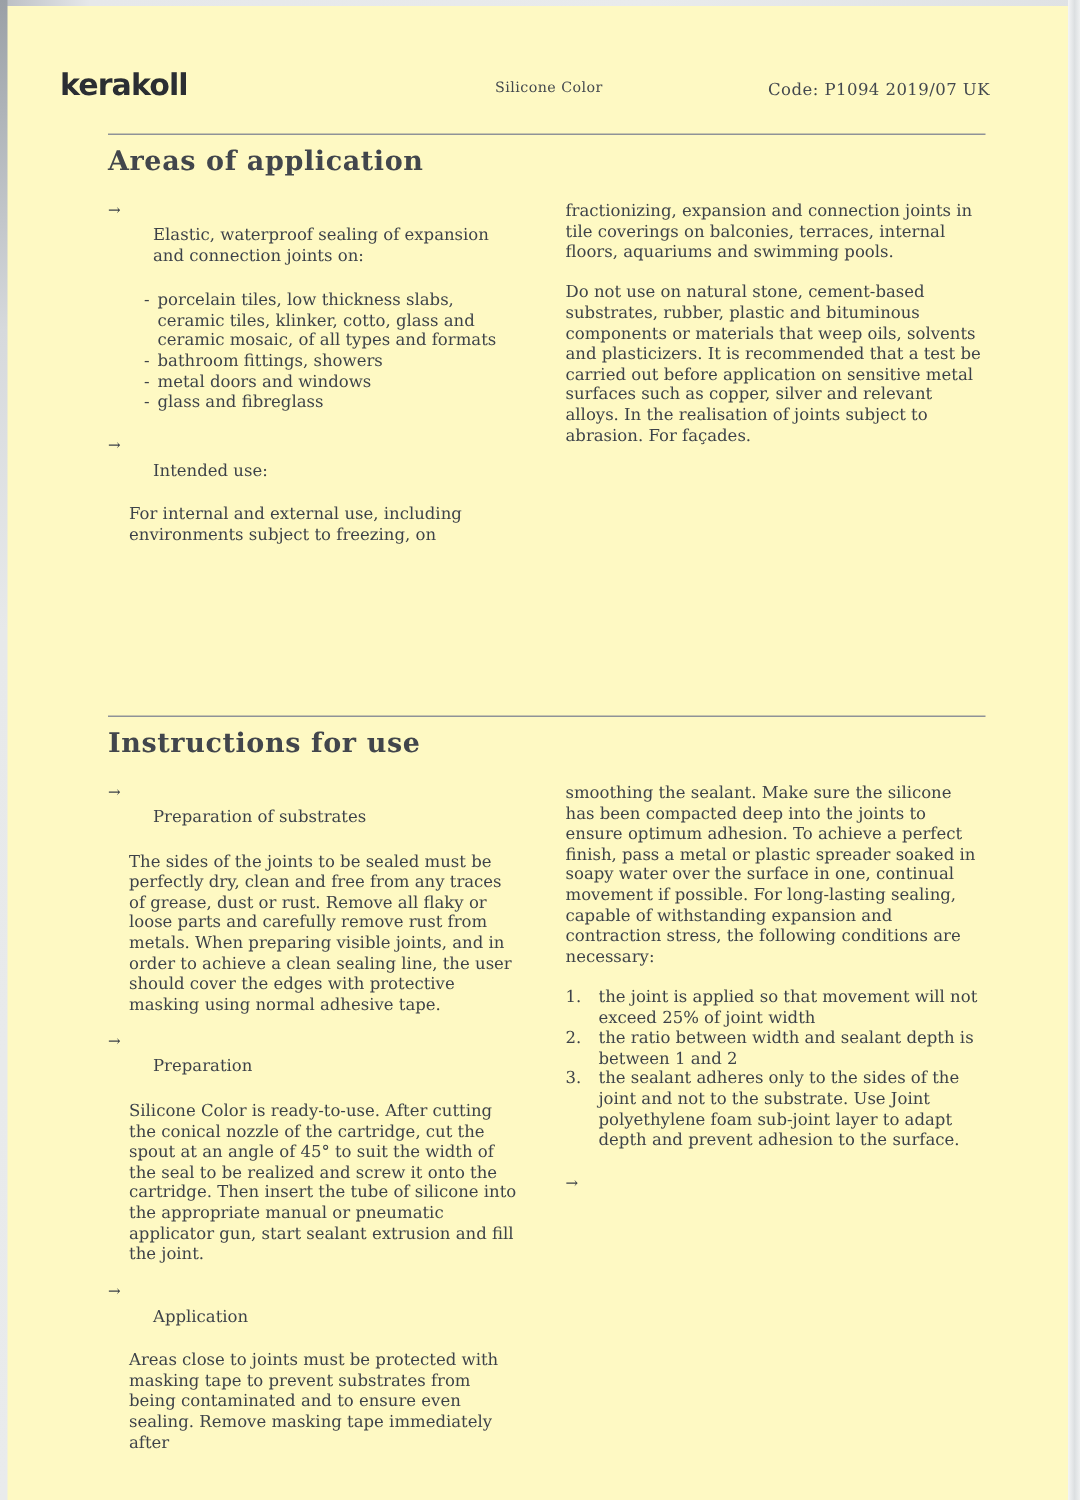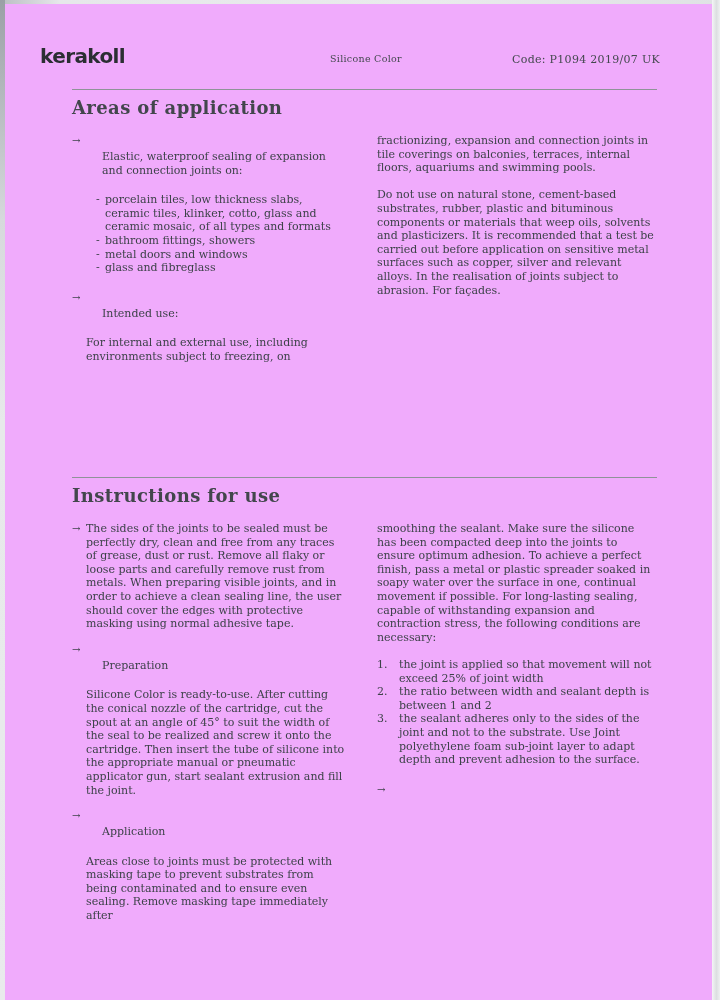--- a/index.html
+++ b/index.html
@@ -3,21 +3,21 @@
 <meta charset="utf-8">
 <style>
   html,body{margin:0;padding:0;}
   body{
     width:720px;height:1000px;
     background:#f2f3f4;
     font-family:"DejaVu Serif","Liberation Serif",serif;
   }
   .sheet{
     position:relative;width:720px;height:1000px;
-    background:#f0abfc;overflow:hidden;
+    background:#fef9c3;overflow:hidden;
   }
   
   .edge{position:absolute;z-index:2;}
   .edge-top{top:0;left:0;right:0;height:4px;background:linear-gradient(90deg,#b9bdc2,#e6e8ea 60px,#e9ebec 60%,#dfe2e4);}
   .edge-left{top:0;left:0;bottom:0;width:5px;background:linear-gradient(#9aa0a6,#d6d9dc 220px,#e7e9ea 420px,#e9ebec);}
   .edge-right{top:0;right:0;bottom:0;width:8px;background:linear-gradient(90deg,#f4f5f6,#dcdfe1 55%,#eef0f1);}
 
   
   .logo{
     position:absolute;left:40px;top:44px;
@@ -129,20 +129,21 @@
   </section>
 
   <section class="sec sec-instructions">
     <h1>Instructions for use</h1>
     <div class="cols">
       <div class="col col-left">
 
         <div class="block">
           <span class="arrow">→</span>
           <div class="bc">
+            <div class="bt">Preparation of substrates</div>
             <div>The sides of the joints to be sealed must be perfectly dry, clean and free from any traces of grease, dust or rust. Remove all flaky or loose parts and carefully remove rust from metals. When preparing visible joints, and in order to achieve a clean sealing line, the user should cover the edges with protective masking using normal adhesive tape.</div>
           </div>
         </div>
 
         <div class="block">
           <span class="arrow">→</span>
           <div class="bc">
             <div class="bt">Preparation</div>
             <div>Silicone Color is ready-to-use. After cutting the conical nozzle of the cartridge, cut the spout at an angle of 45° to suit the width of the seal to be realized and screw it onto the cartridge. Then insert the tube of silicone into the appropriate manual or pneumatic applicator gun, start sealant extrusion and fill the joint.</div>
           </div>

